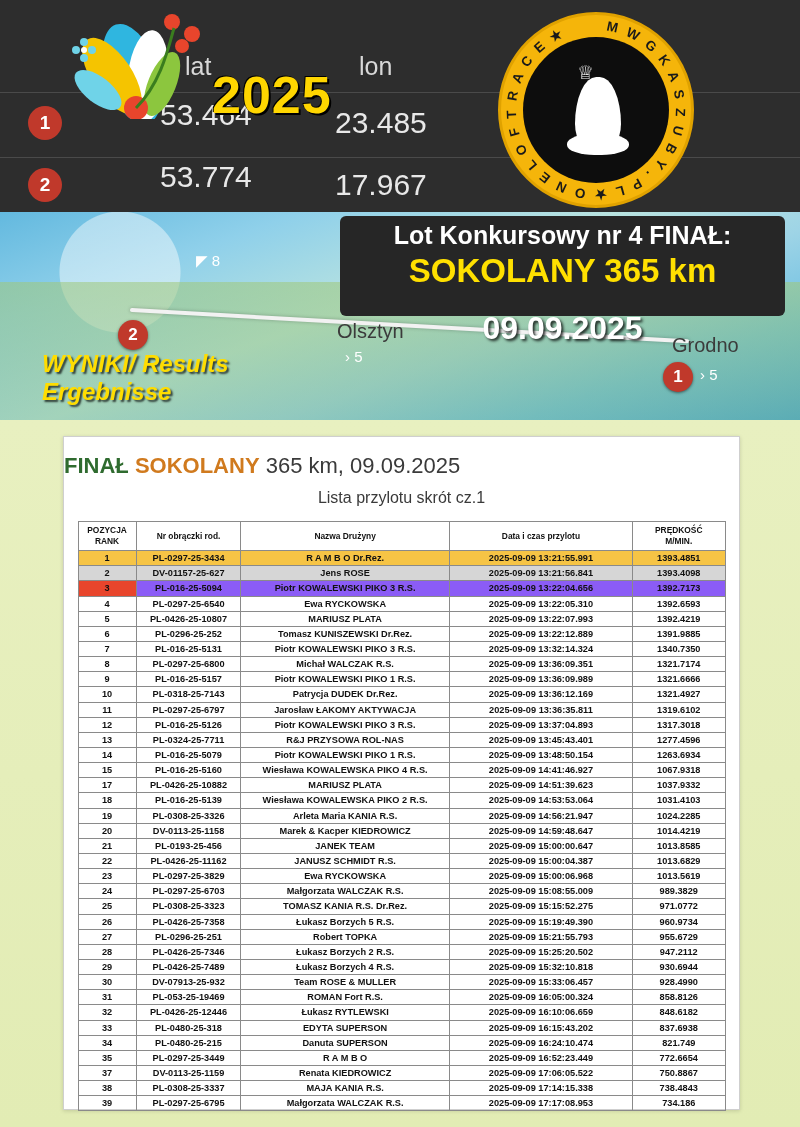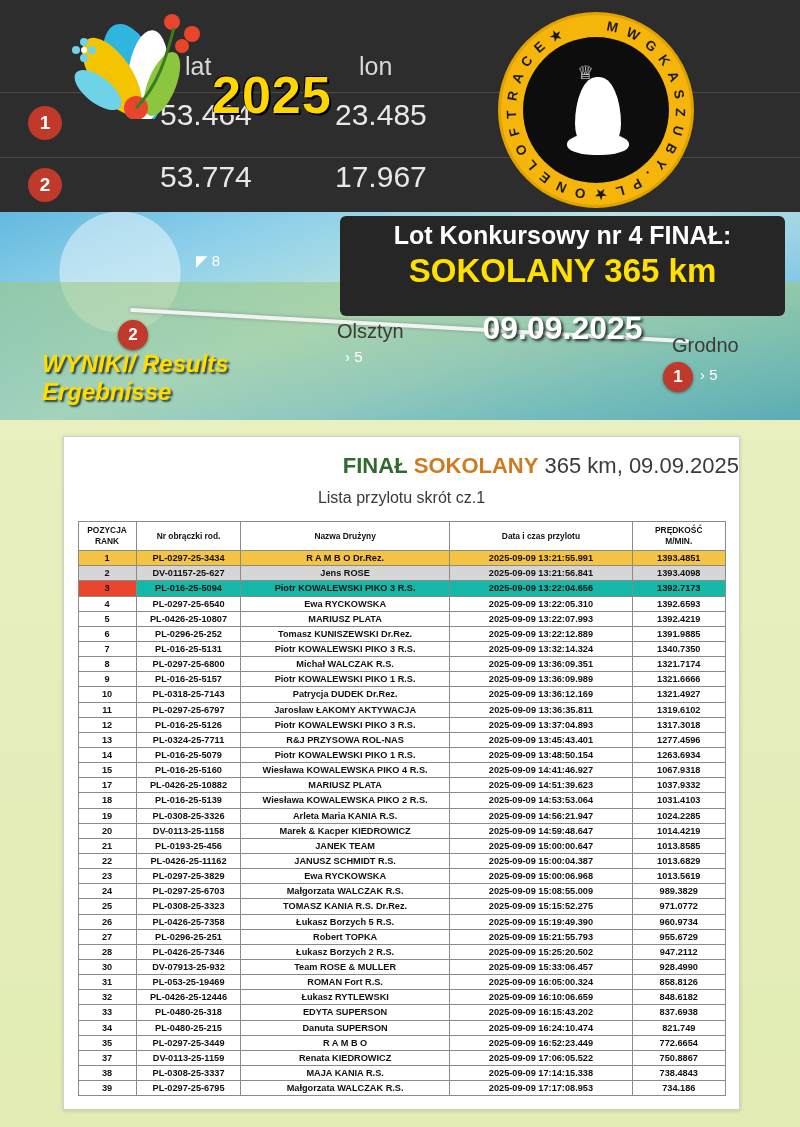--- a/index.html
+++ b/index.html
@@ -34,21 +34,21 @@
   .h-lon{left:359px;}
   .h-bear{left:520px;}
 
   .dt-row{position:absolute;left:0;width:800px;height:62px;color:#e8e8e8;font-size:30px;}
   .dt-row .num-badge{
     position:absolute;left:28px;top:8px;width:34px;height:34px;border-radius:50%;
     background:#c0392b;color:#fff;font-size:19px;font-weight:bold;
     display:flex;align-items:center;justify-content:center;
   }
   .dt-row .c1{position:absolute;left:160px;}
-  .dt-row .c2{position:absolute;left:335px;}
+  .dt-row .c2{position:absolute;left:335px;margin-top:8px;}
   .dt-row .c3{position:absolute;left:525px;}
 
   
   .year-2025{
     position:absolute;left:212px;top:22px;
     font-size:52px;font-weight:bold;color:#ffd600;
     text-shadow:2px 2px 0 #000,-1px -1px 0 #000;
     letter-spacing:1px;
     margin-top:43px;
   }
@@ -150,21 +150,21 @@
   .sheet{
     position:absolute;left:0;top:420px;width:800px;height:707px;
     background:linear-gradient(180deg,#e8f0c0 0%,#e2ecb4 100%);
   }
   .card{
     position:absolute;left:63px;top:16px;width:675px;height:672px;
     background:#ffffff;border:1px solid #cfcfcf;
     box-shadow:0 1px 4px rgba(0,0,0,.15);
   }
   .card-title{
-    text-align:right;margin-top:16px;font-size:22px;color:#3a3a3a;
+    text-align:left;margin-top:16px;font-size:22px;color:#3a3a3a;
   }
   .card-title .w1{color:#2f6b2f;font-weight:bold;}
   .card-title .w2{color:#d07a1e;font-weight:bold;}
   .card-sub{
     text-align:center;margin-top:10px;font-size:16px;color:#3a3a3a;
   }
   table.res{
     border-collapse:collapse;margin:14px auto 0 auto;width:648px;
     font-size:9.2px;color:#111;
   }
@@ -180,21 +180,21 @@
   .col-team{width:212px;text-align:center;}
   .col-time{width:186px;text-align:center;}
   .col-speed{width:90px;text-align:right;}
   td.rank{text-align:center;font-weight:bold;}
   td.ring{text-align:center;font-weight:bold;}
   td.team{text-align:center;font-weight:bold;padding-left:5px;}
   td.time{text-align:center;font-weight:bold;}
   td.speed{text-align:center;font-weight:bold;padding-right:4px;}
   tr.r1 td{background:#f6c445;}
   tr.r2 td{background:#d6d6d6;}
-  tr.r3 td{background:#14b8a6;color:#111;}
+  tr.r3 td{background:#8b5cf6;color:#111;}
   tr.r3 td.rank{background:#e8452c;}
 </style>
 </head>
 <body>
 
 <div class="banner">
 
   <div class="dark-top">
     <div class="row-line" style="top:92px;"></div>
     <div class="row-line" style="top:157px;"></div>
@@ -486,20 +486,27 @@
             <td class="speed">955.6729</td>
           </tr>
           <tr>
             <td class="rank">28</td>
             <td class="ring">PL-0426-25-7346</td>
             <td class="team">Łukasz Borzych 2 R.S.</td>
             <td class="time">2025-09-09 15:25:20.502</td>
             <td class="speed">947.2112</td>
           </tr>
           <tr>
+            <td class="rank">29</td>
+            <td class="ring">PL-0426-25-7489</td>
+            <td class="team">Łukasz Borzych 4 R.S.</td>
+            <td class="time">2025-09-09 15:32:10.818</td>
+            <td class="speed">930.6944</td>
+          </tr>
+          <tr>
             <td class="rank">30</td>
             <td class="ring">DV-07913-25-932</td>
             <td class="team">Team ROSE &amp; MULLER</td>
             <td class="time">2025-09-09 15:33:06.457</td>
             <td class="speed">928.4990</td>
           </tr>
           <tr>
             <td class="rank">31</td>
             <td class="ring">PL-053-25-19469</td>
             <td class="team">ROMAN Fort R.S.</td>

